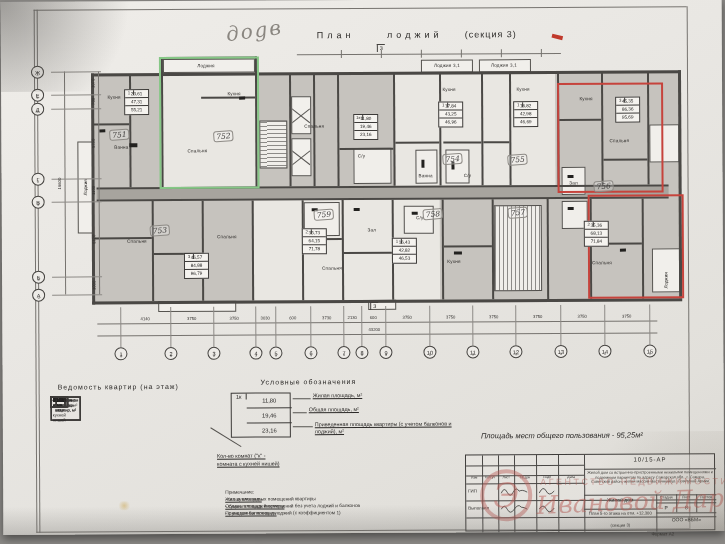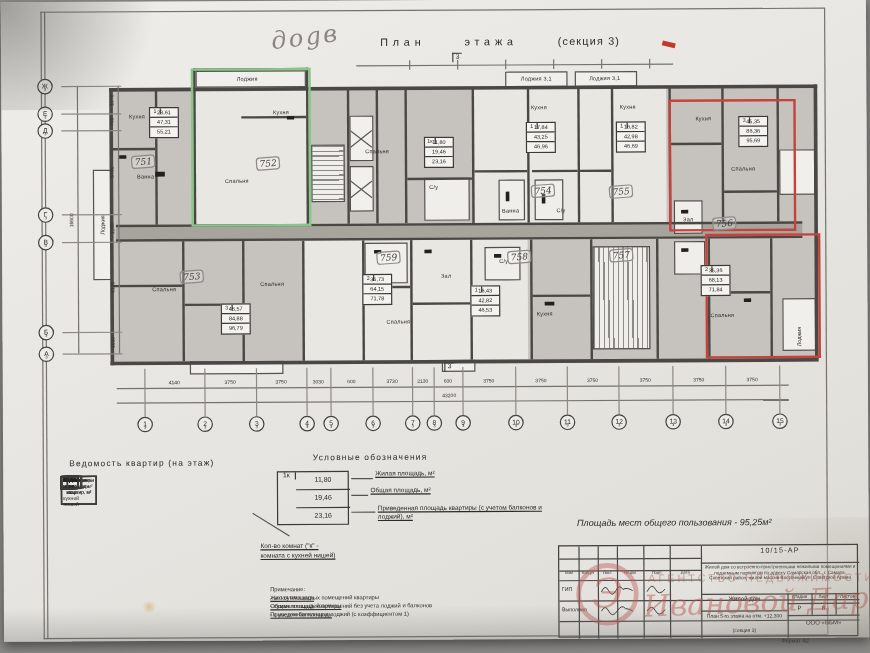--- a/index.html
+++ b/index.html
@@ -90,21 +90,21 @@
   #ov-tl{left:0;top:0;width:160px;height:90px;background:radial-gradient(circle at 0 0,rgba(80,78,75,.5),rgba(80,78,75,0) 70%)}
   #ov-br{left:561px;top:433px;width:160px;height:100px;background:radial-gradient(circle at 100% 100%,rgba(120,110,95,.25),rgba(120,110,95,0) 75%)}
   #ov-bot{left:0;top:505px;width:721px;height:28px;background:linear-gradient(180deg,rgba(100,98,94,0),rgba(100,98,94,.28))}
   #smudge{left:114px;top:500px;width:14px;height:9px;background:radial-gradient(circle,rgba(205,170,90,.55),rgba(205,170,90,0) 70%)}
 </style>
 </head>
 <body>
 
 <div id="sheet">
   <div id="hwmark">доgв</div>
-  <div id="title-main">План этажа</div>
+  <div id="title-main">План лоджий</div>
   <div id="title-sec">(секция 3)</div>
   <div id="redtick"></div>
 
   <div id="bld"></div>
   <div id="plan" style="left:0;top:0;width:721px;height:533px">
       <div class="light" style="left: 162px; top: 74px; width: 92px; height: 112px;"></div>
       <div class="light" style="left: 394px; top: 74px; width: 160px; height: 112px;"></div>
       <div class="light" style="left: 342px; top: 200px; width: 96px; height: 100px;"></div>
       <div class="light" style="left: 252px; top: 200px; width: 88px; height: 100px;"></div>
       <div class="corr" style="left: 95px; top: 188px; width: 572px; height: 10px;"></div>

